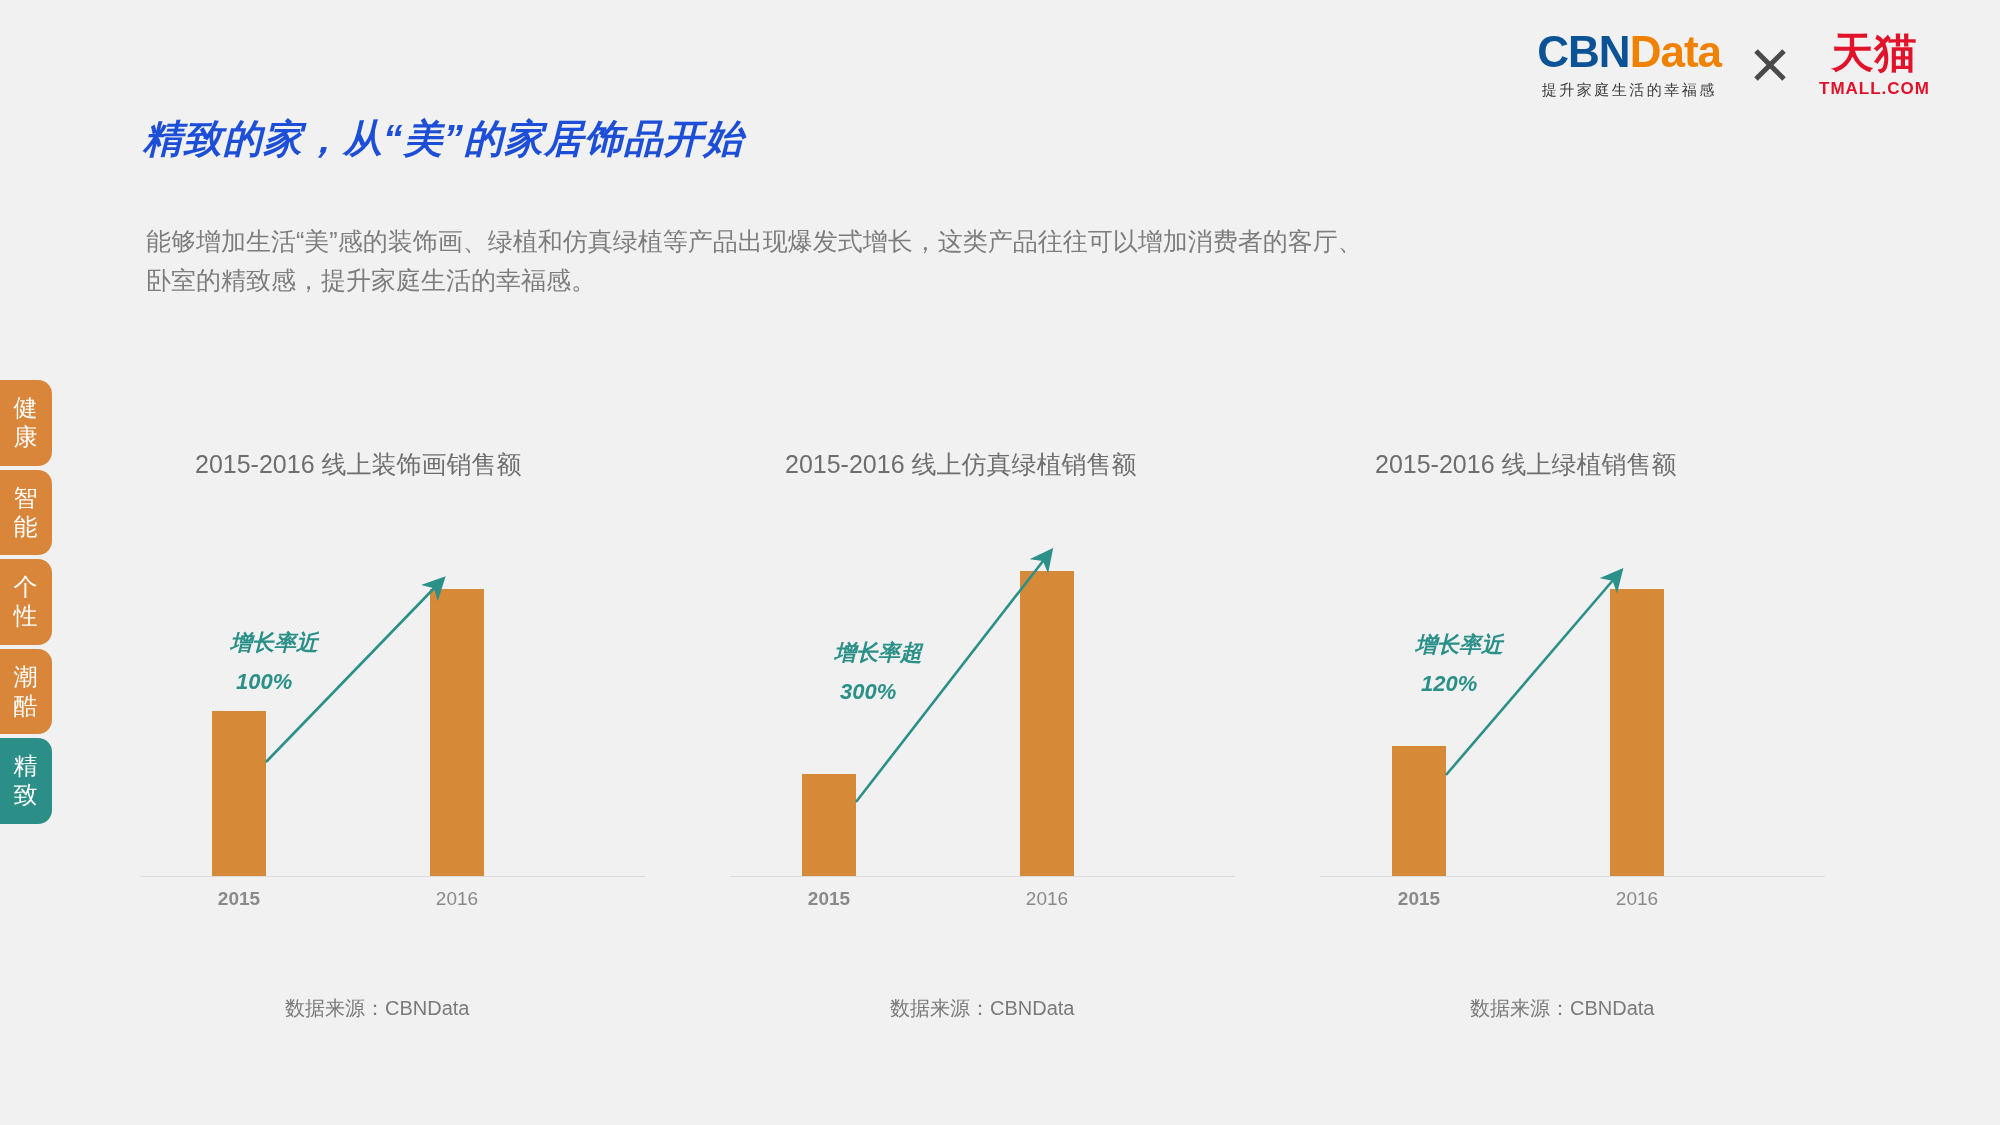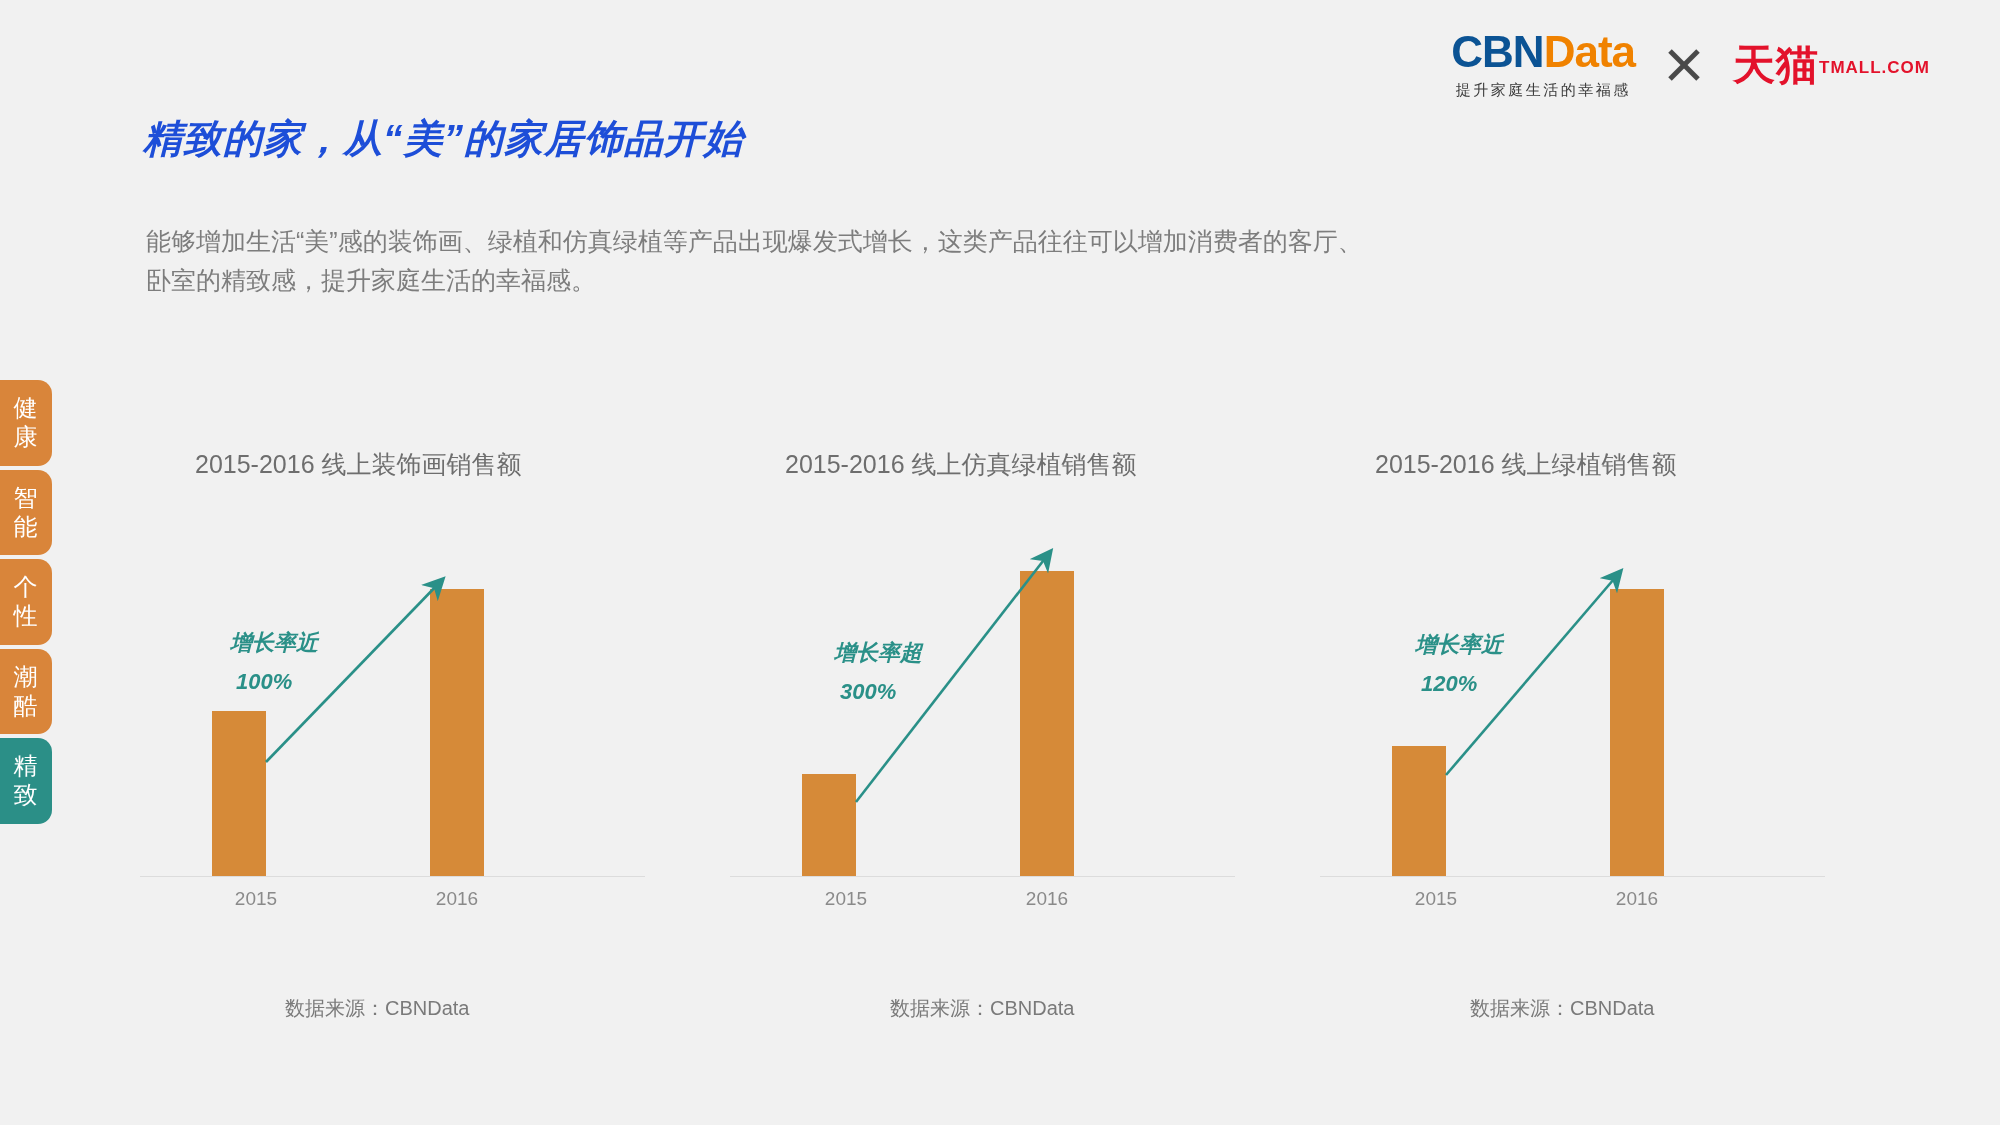--- a/index.html
+++ b/index.html
@@ -21,21 +21,21 @@
     font-size: 44px; font-weight: bold; letter-spacing: -1px;
     line-height: 1; white-space: nowrap;
   }
   .cbn-blue { color: #0b5394; }
   .cbn-orange { color: #f08200; }
   .cbn-sub {
     font-size: 15px; color: #3b3b3b; letter-spacing: 2.5px;
     margin-top: 7px; white-space: nowrap;
   }
   .cross-icon { width: 38px; height: 38px; display: block; }
-  .tmall-logo { display: flex; flex-direction: row; align-items: center; }
+  .tmall-logo { display: flex; flex-direction: column; align-items: center; }
   .tmall-mark {
     font-size: 42px; font-weight: bold; color: #e3122b;
     line-height: 1; letter-spacing: 1px; white-space: nowrap;
   }
   .tmall-sub {
     font-size: 17px; font-weight: bold; color: #e3122b;
     letter-spacing: 1px; margin-top: 5px; white-space: nowrap;
   }
 
   
@@ -85,21 +85,21 @@
   }
   .bar {
     position: absolute; bottom: 1px; width: 54px; background: #d68a38;
   }
   .bar-2015 { left: 72px; }
   .bar-2016 { left: 290px; }
   .tick {
     position: absolute; font-size: 19px; color: #8a8a8a; text-align: center;
     width: 120px; top: 448px;
   }
-  .tick-2015 { left: 56px; }
+  .tick-2015 { left: 39px; font-weight: bold; }
   .tick-2016 { left: 257px; }
   .arrow-svg { position: absolute; left: 0; top: 100px; width: 505px; height: 337px; pointer-events: none; }
   .growth-note {
     position: absolute; color: #2a9088; font-weight: bold; font-style: italic;
     font-size: 22px; line-height: 1.22; text-align: left; white-space: nowrap;
   }
   .growth-note .gn-pct { display: block; padding-left: 6px; margin-top: 12px; }
   .source {
     position: absolute; top: 555px; font-size: 20px; color: #7a7a7a; white-space: nowrap;
   }

